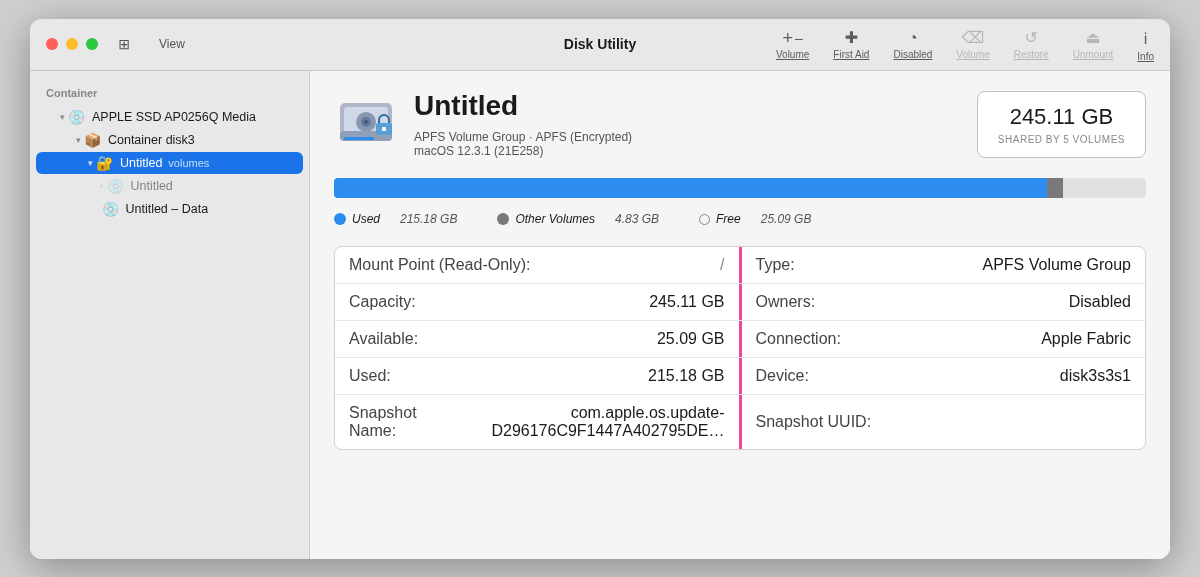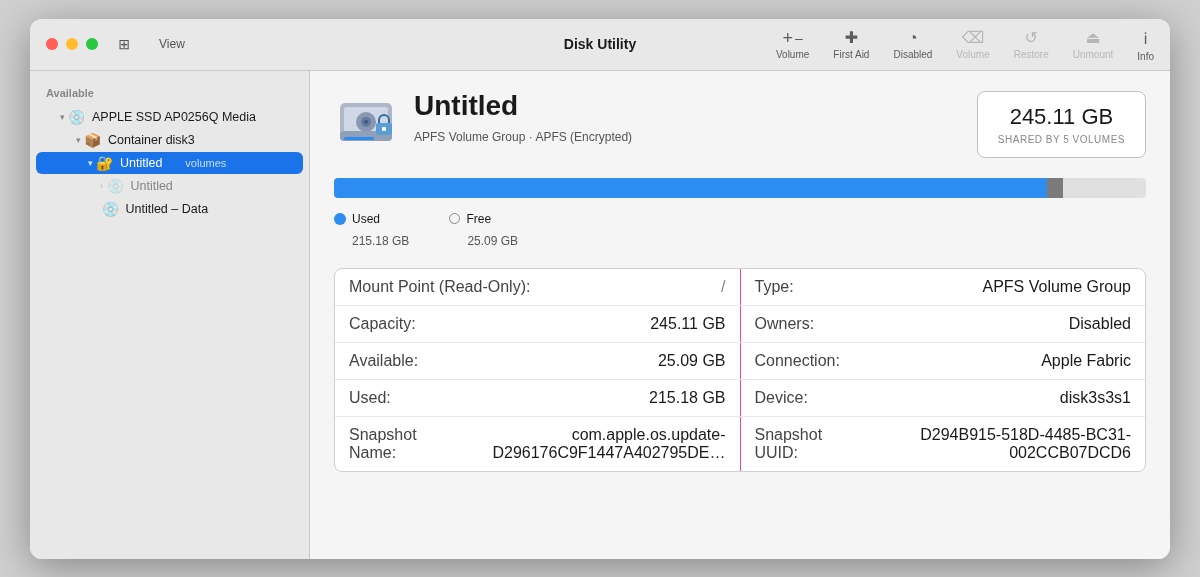--- a/index.html
+++ b/index.html
@@ -87,20 +87,21 @@
       opacity: 0.85;
     }
     .toolbar-action.disabled { opacity: 0.3; }
     .toolbar-action .icon {
       font-size: 16px;
       color: #444;
     }
     .toolbar-action .label {
       font-size: 10px;
       color: #444;
+      text-decoration: underline;
     }
     .toolbar-add-remove {
       display: flex;
       align-items: flex-end;
       gap: 2px;
     }
     .plus-minus {
       font-size: 18px;
       color: #444;
       line-height: 1;
@@ -140,21 +141,21 @@
       font-size: 9px;
       margin-right: 4px;
       color: #888;
     }
     .sidebar-item.selected .chevron { color: rgba(255,255,255,0.8); }
     .sidebar-item .item-icon {
       margin-right: 6px;
       font-size: 14px;
     }
     .sidebar-item .badge {
-      margin-left: 23px;
+      margin-left: 6px;
       font-size: 11px;
       color: rgba(255,255,255,0.75);
     }
     .indent-1 { padding-left: 24px; }
     .indent-2 { padding-left: 40px; }
     .indent-3 { padding-left: 52px; }
     .indent-4 { padding-left: 64px; }
     .main-panel {
       flex: 1;
       background: #f5f5f5;
@@ -228,22 +229,23 @@
       background: #7a7a7a;
       height: 100%;
     }
     .usage-legend {
       display: flex;
       gap: 40px;
       margin-bottom: 20px;
     }
     .legend-item {
       display: flex;
-      flex-direction: column;
-      gap: 8px;
+      flex-direction: row;
+      gap: 2px;
+      font-style: italic;
     }
     .legend-header {
       display: flex;
       align-items: center;
       gap: 6px;
     }
     .legend-dot {
       width: 12px;
       height: 12px;
       border-radius: 2px;
@@ -279,21 +281,21 @@
     .info-row:last-child { border-bottom: none; }
     .info-cell {
       flex: 1;
       display: flex;
       align-items: center;
       justify-content: space-between;
       padding: 9px 14px;
       font-size: 16px;
     }
     .info-cell + .info-cell {
-      border-left: 1px solid #ec4899;
+      border-left: 3px solid #ec4899;
       align-items: center;
     }
     .info-key { color: #444; font-weight: 400; }
     .info-value { color: #1a1a1a; font-weight: 400; text-align: right; }
     .info-value.light { color: #888; }
   </style>
 </head>
 <body>
 
 <div class="window">
@@ -340,21 +342,21 @@
       <div class="toolbar-action">
         <span class="icon">ℹ</span>
         <span class="label">Info</span>
       </div>
     </div>
   </div>
 
   <div class="content">
 
     <div class="sidebar">
-      <div class="sidebar-section-label">Available</div>
+      <div class="sidebar-section-label">Container</div>
 
       <div class="sidebar-item indent-1">
         <span class="chevron">▾</span>
         <span class="item-icon">💿</span>
         <span>APPLE SSD AP0256Q Media</span>
       </div>
 
       <div class="sidebar-item indent-2">
         <span class="chevron">▾</span>
         <span class="item-icon">📦</span>
@@ -395,20 +397,21 @@
             <rect x="8" y="44" width="30" height="3" rx="1.5" fill="#2d8cf0"></rect>
 
             <rect x="40" y="30" width="16" height="12" rx="2" fill="#5a9fd4"></rect>
             <path d="M43 30 v-3 a5 5 0 0 1 10 0 v3" stroke="#2d6fa0" stroke-width="2" fill="none"></path>
             <rect x="46" y="34" width="4" height="4" rx="1" fill="white"></rect>
           </svg>
         </div>
         <div class="volume-info">
           <div class="volume-name">Untitled</div>
           <div class="volume-subtitle">APFS Volume Group · APFS (Encrypted)</div>
+          <div class="volume-os">macOS 12.3.1 (21E258)</div>
         </div>
         <div class="volume-size-box">
           <div class="volume-size-number">245.11 GB</div>
           <div class="volume-size-label">SHARED BY 5 VOLUMES</div>
         </div>
       </div>
 
       <div class="usage-bar-container">
         <div class="usage-bar-used" style="width: 87.8%"></div>
         <div class="usage-bar-other" style="width: 2%"></div>
@@ -417,20 +420,27 @@
       <div class="usage-legend">
         <div class="legend-item">
           <div class="legend-header">
             <div class="legend-dot used"></div>
             <span class="legend-label">Used</span>
           </div>
           <div class="legend-value">215.18 GB</div>
         </div>
         <div class="legend-item">
           <div class="legend-header">
+            <div class="legend-dot other"></div>
+            <span class="legend-label">Other Volumes</span>
+          </div>
+          <div class="legend-value">4.83 GB</div>
+        </div>
+        <div class="legend-item">
+          <div class="legend-header">
             <div class="legend-dot free"></div>
             <span class="legend-label">Free</span>
           </div>
           <div class="legend-value">25.09 GB</div>
         </div>
       </div>
 
       <div class="info-table" id="info-table">
           <div class="info-row">
     <div class="info-cell">
@@ -472,19 +482,18 @@
       <span class="info-value">disk3s3s1</span>
     </div>
   </div>
           <div class="info-row">
     <div class="info-cell">
       <span class="info-key">Snapshot Name:</span>
       <span class="info-value">com.apple.os.update-D296176C9F1447A402795DE…</span>
     </div>
     <div class="info-cell">
       <span class="info-key">Snapshot UUID:</span>
-      <span class="info-value">D294B915-518D-4485-BC31-002CCB07DCD6</span>
     </div>
   </div>
         </div>
     </div>
   </div>
 </div>
 
 </body></html>

